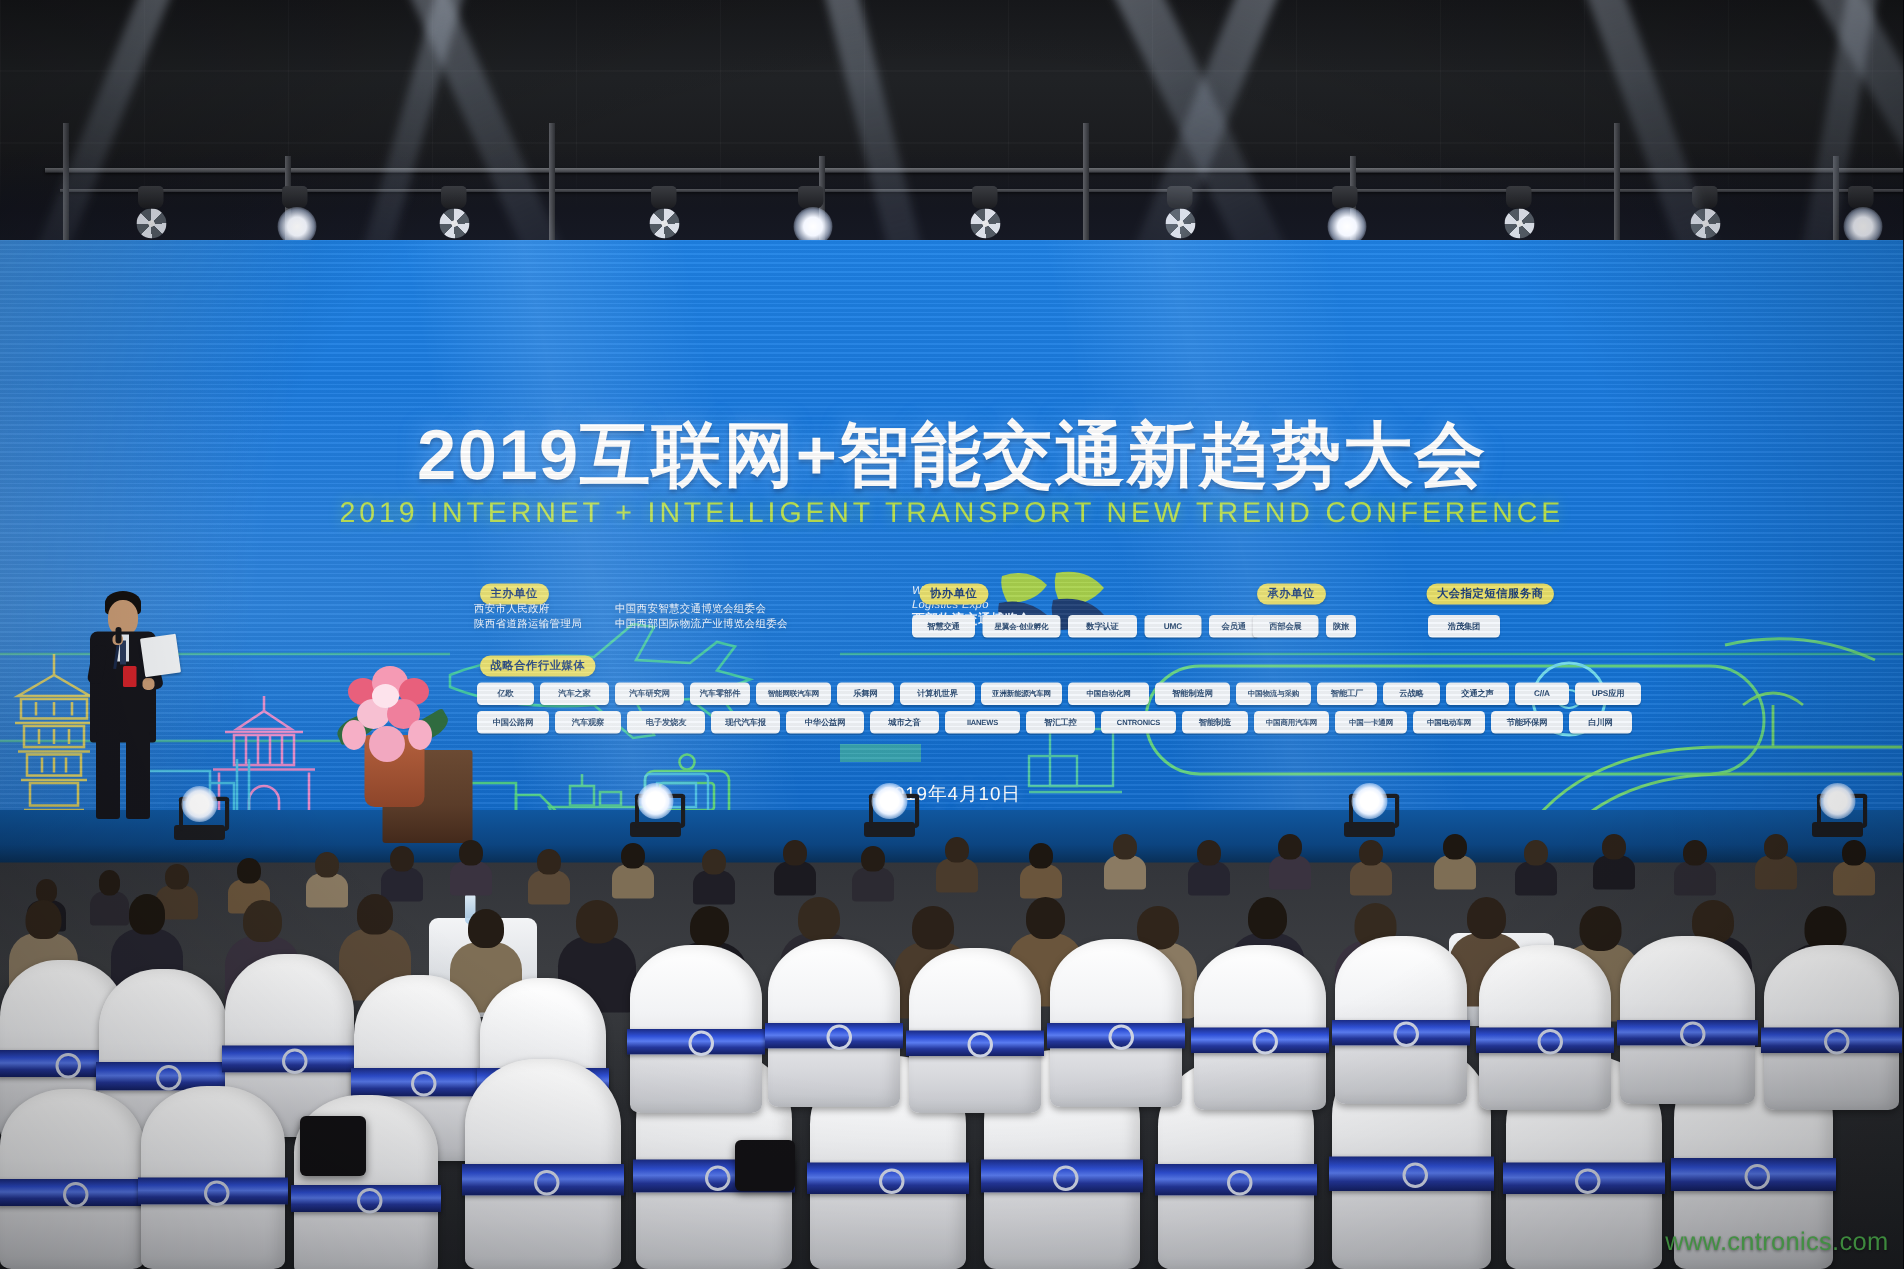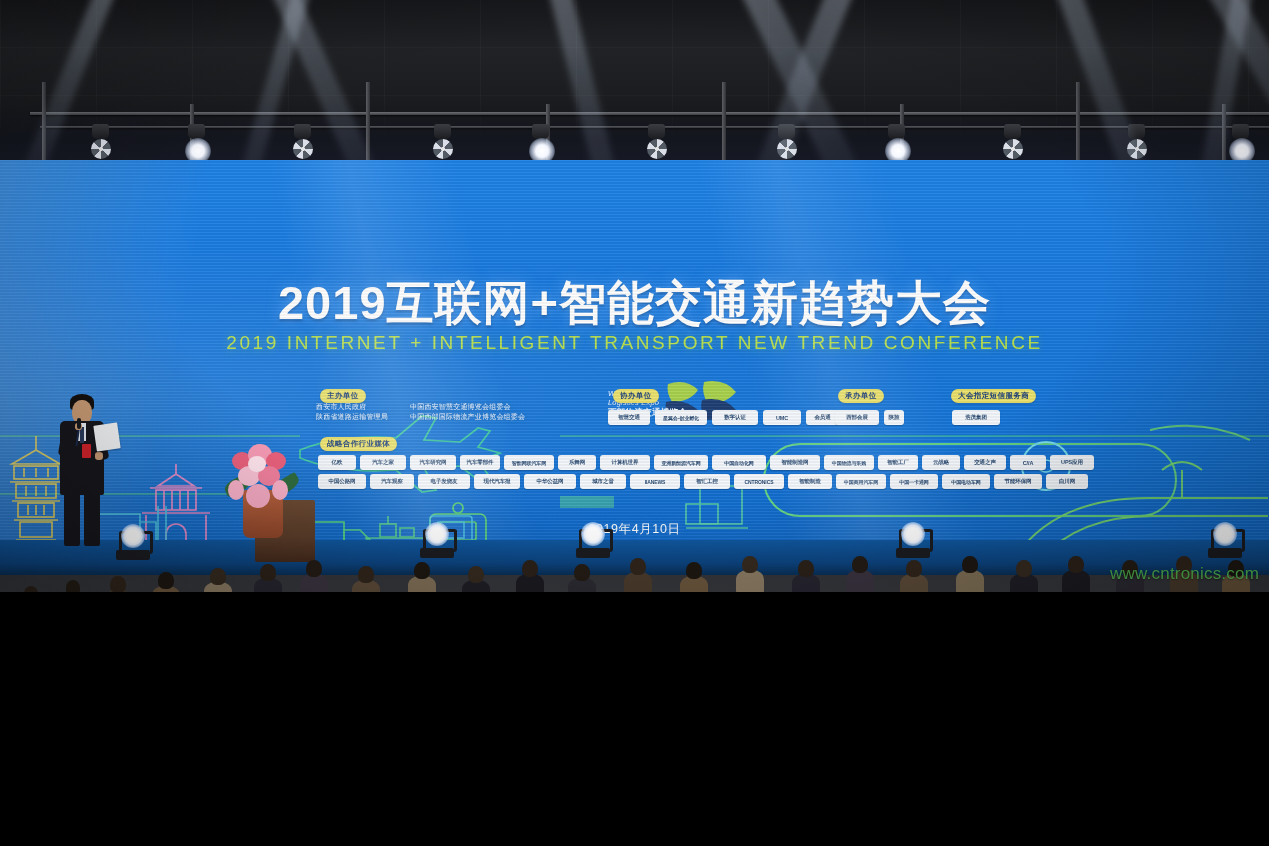--- a/index.html
+++ b/index.html
@@ -1,19 +1,19 @@
 <!DOCTYPE html>
 <html><head>
 <meta charset="utf-8">
 <style>
   html,body{margin:0;padding:0;background:#000;}
   body{font-family:"Liberation Sans","DejaVu Sans",sans-serif;}
 
   #stage{
-    position:relative;width:1269px;height:592px;overflow:hidden;background:#0a0a0c;
+    position:relative;width:1269px;height:846px;overflow:hidden;background:#0a0a0c;
   }
 
   
   .ceiling{
     position:absolute;left:0;top:0;width:1269px;height:172px;
     background:
       linear-gradient(180deg,#17181b 0%,#202225 30%,#1a1b1e 62%,#141518 100%);
   }
   .ceiling-grid{
     position:absolute;left:0;top:0;width:100%;height:100%;

